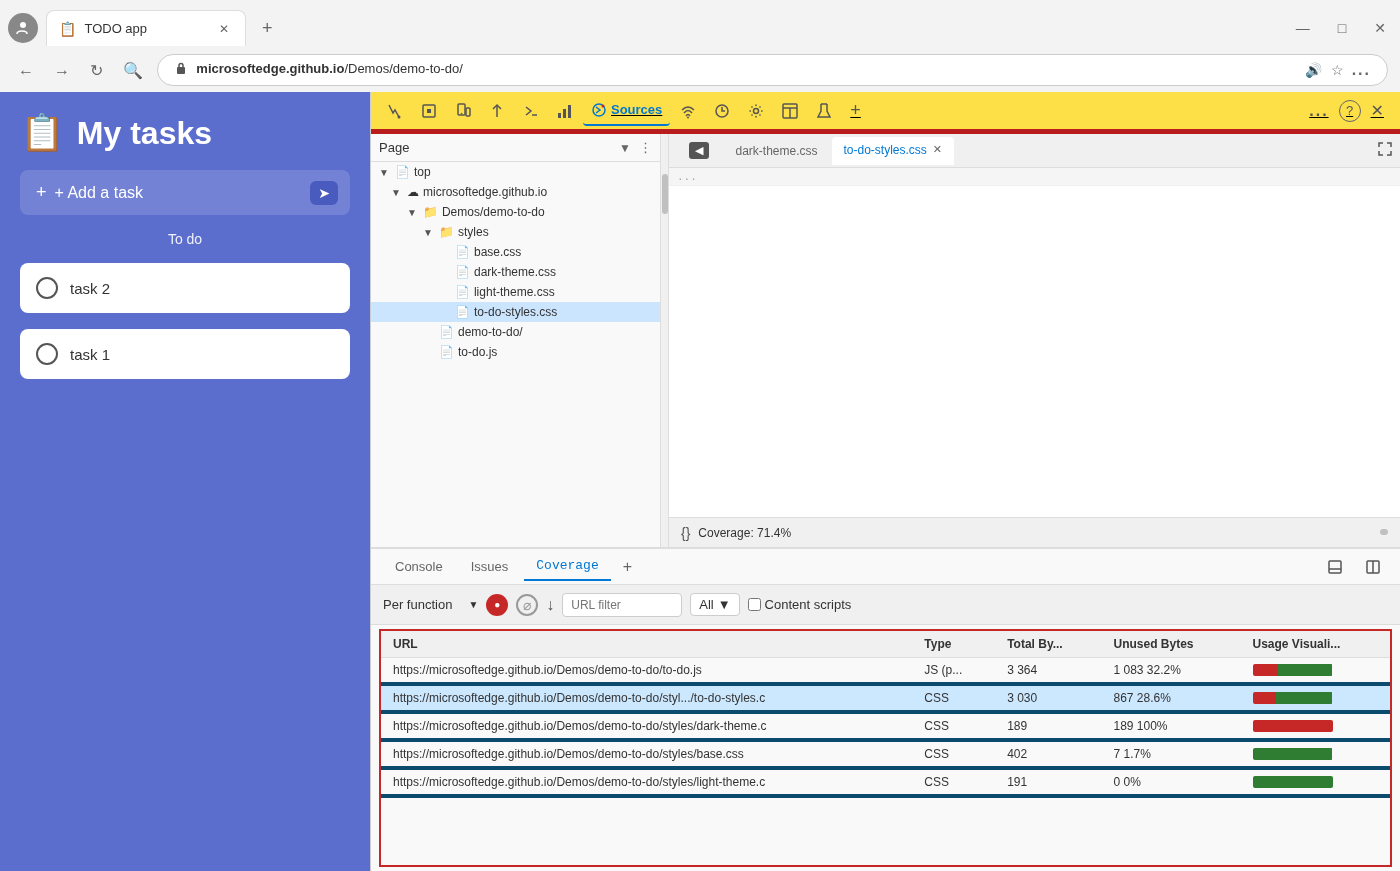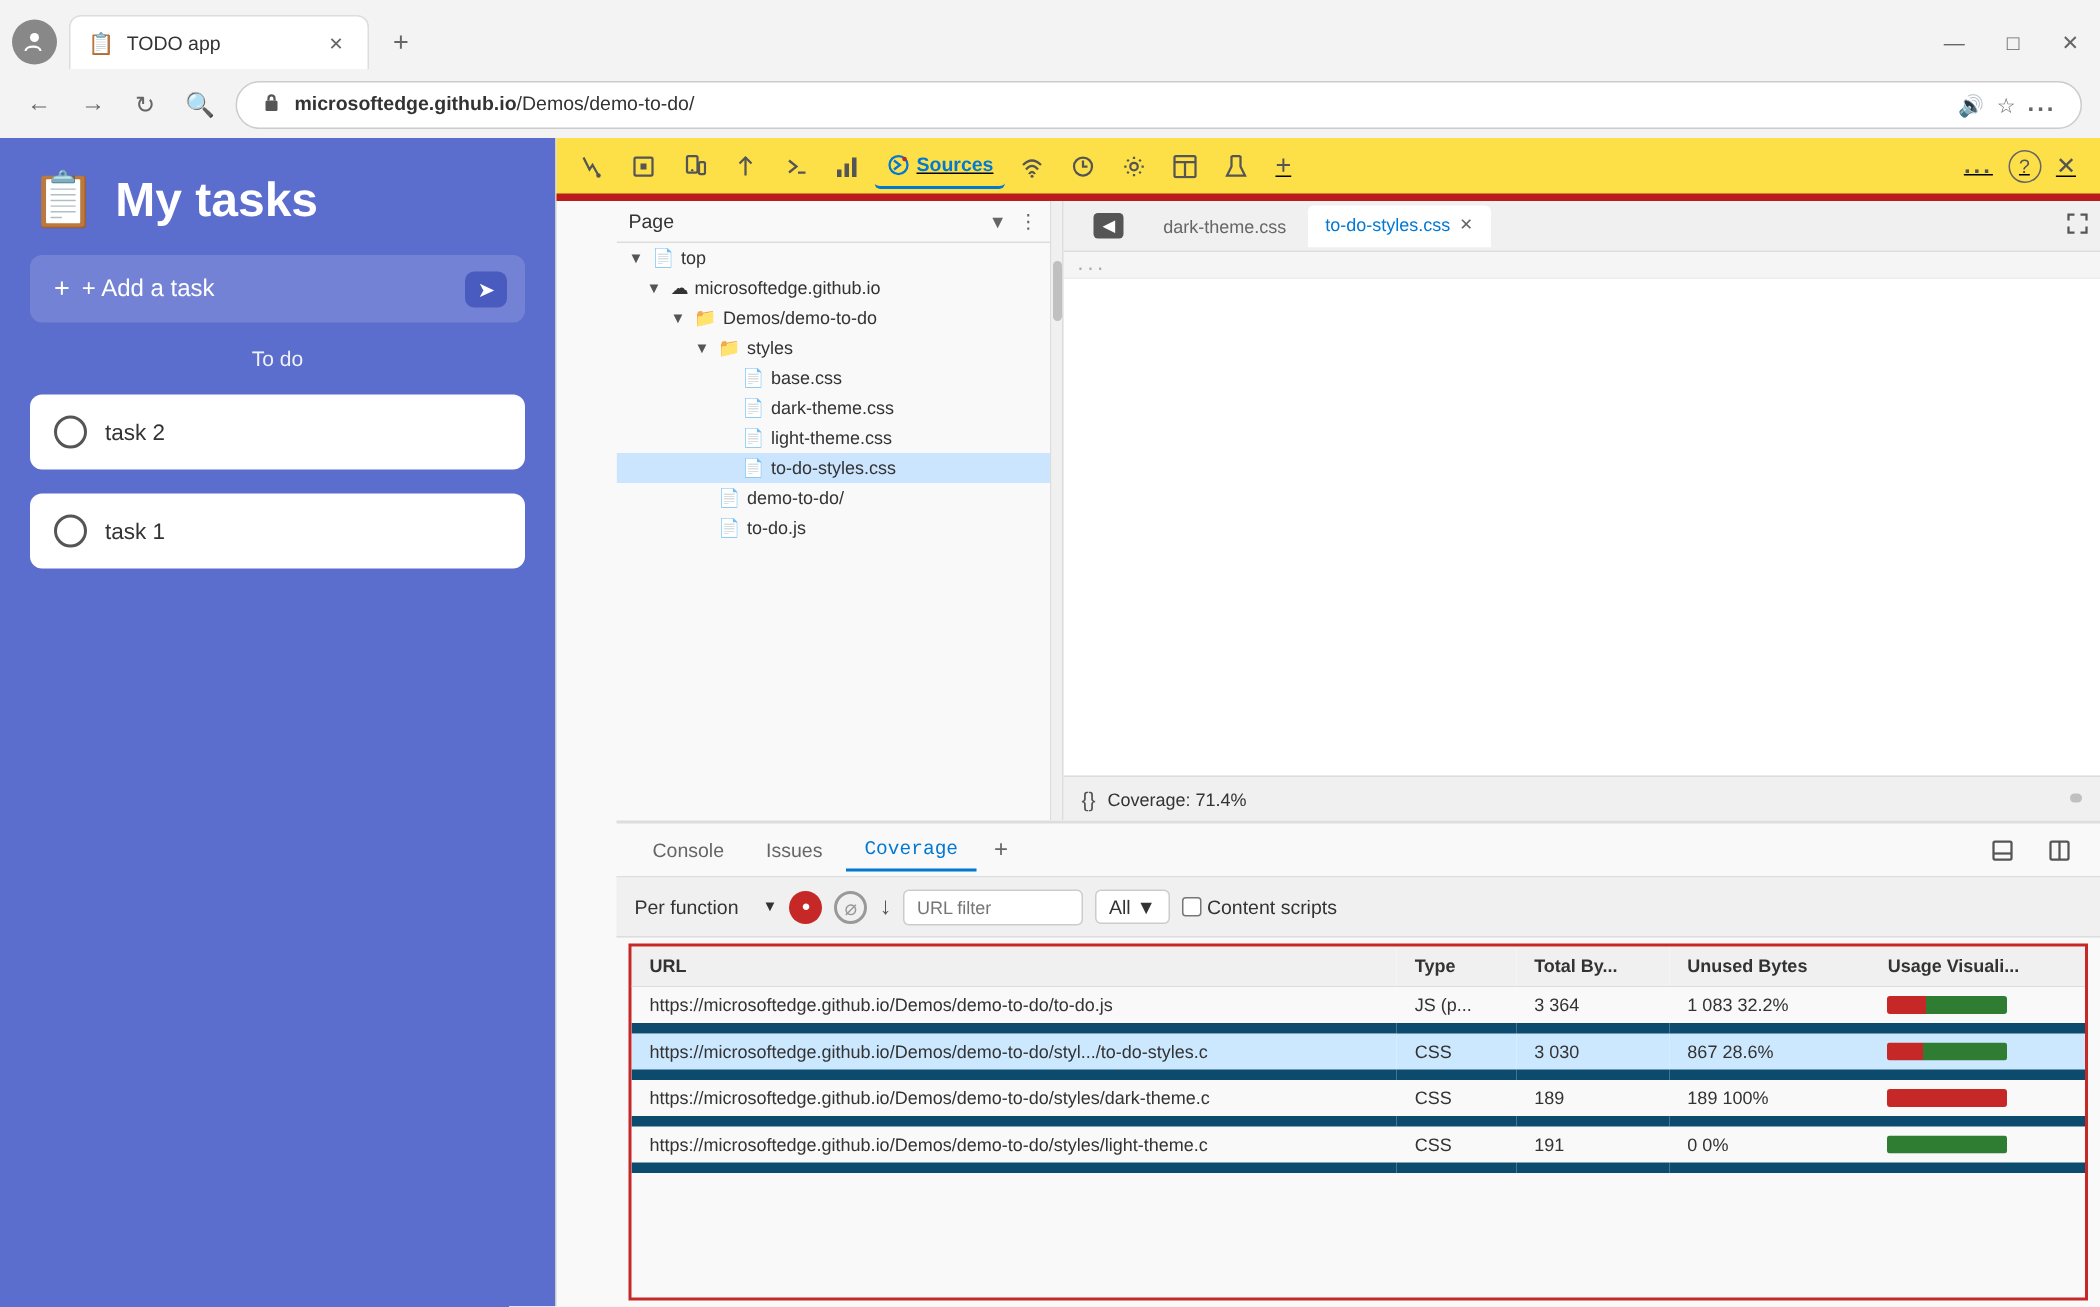--- a/index.html
+++ b/index.html
@@ -93,21 +93,21 @@
     .clear-btn { width: 22px; height: 22px; border-radius: 50%; border: 2px solid #999; display: flex; align-items: center; justify-content: center; color: #999; font-size: 14px; cursor: pointer; }
     .download-btn { font-size: 16px; color: #555; cursor: pointer; }
     .url-filter { border: 1px solid #ccc; border-radius: 4px; padding: 4px 8px; font-size: 12px; width: 120px; }
     .all-dropdown { display: flex; align-items: center; gap: 4px; font-size: 13px; color: #333; cursor: pointer; border: 1px solid #ccc; border-radius: 4px; padding: 3px 8px; background: white; }
     .checkbox-label { display: flex; align-items: center; gap: 4px; font-size: 13px; color: #333; }
 
     
     .coverage-table-wrapper { flex: 1; overflow: auto; border: 2px solid #c62828; margin: 4px 8px; }
     .coverage-table { width: 100%; border-collapse: collapse; font-size: 12px; }
     .coverage-table th { background: #f0f0f0; padding: 6px 12px; text-align: left; border-bottom: 1px solid #ddd; color: #333; font-weight: 600; white-space: nowrap; position: sticky; top: 0; }
-    .coverage-table td { padding: 5px 12px; border-bottom: 7px solid #0c4a6e; color: #333; white-space: nowrap; }
+    .coverage-table td { padding: 5px 12px; border-bottom: 4px solid #0c4a6e; color: #333; white-space: nowrap; }
     .coverage-table tr.highlighted { background: #cce8ff; }
     .url-cell { color: #0078d4; cursor: pointer; max-width: 520px; overflow: hidden; text-overflow: ellipsis; }
     .usage-bar { display: flex; height: 12px; border-radius: 2px; overflow: hidden; width: 80px; }
     .status-bar { padding: 6px 12px; font-size: 12px; color: #333; background: #f0f0f0; border-top: 1px solid #ddd; }
   </style>
 </head>
 <body>
 
 <div class="browser-chrome">
 
@@ -259,21 +259,21 @@
             </svg>
         </button>
         <button class="devtools-icon-btn" style="font-size:18px;color:#555">+</button>
         <div class="devtools-toolbar-right">
           <button class="devtools-icon-btn" style="font-size:16px;font-weight:700;letter-spacing:2px;color:#555">...</button>
           <button class="devtools-icon-btn" style="border:1.5px solid #666;border-radius:50%;width:22px;height:22px;display:flex;align-items:center;justify-content:center;font-size:13px">?</button>
           <button class="devtools-icon-btn" style="font-size:16px">✕</button>
         </div>
       </div>
 
-      <div class="devtools-content" style="flex:1;overflow:hidden;display:flex;flex-direction:column;padding-left:40px;">
+      <div class="devtools-content" style="flex:1;overflow:hidden;display:flex;flex-direction:column;">
 
         <div style="display:flex;flex:1;overflow:hidden;">
 
           <div class="file-tree">
             <div class="file-tree-header">
               <span class="file-tree-label">Page</span>
               <span class="file-tree-arrows">▼</span>
               <span style="margin-left:4px;color:#666;cursor:pointer">⋮</span>
             </div>
 
@@ -460,20 +460,32 @@
                   <td>CSS</td>
                   <td>189</td>
                   <td>189 100%</td>
                   <td>
                     <div class="usage-bar">
                       <div style="background:#c62828;width:100%;"></div>
                     </div>
                   </td>
                 </tr>
                 <tr>
+                  <td class="url-cell">https://microsoftedge.github.io/Demos/demo-to-do/styles/base.css</td>
+                  <td>CSS</td>
+                  <td>402</td>
+                  <td>7 1.7%</td>
+                  <td>
+                    <div class="usage-bar">
+                      <div style="background:#c62828;width:2%;"></div>
+                      <div style="background:#2e7d32;width:98%;"></div>
+                    </div>
+                  </td>
+                </tr>
+                <tr>
                   <td class="url-cell">https://microsoftedge.github.io/Demos/demo-to-do/styles/light-theme.c</td>
                   <td>CSS</td>
                   <td>191</td>
                   <td>0 0%</td>
                   <td>
                     <div class="usage-bar">
                       <div style="background:#2e7d32;width:100%;"></div>
                     </div>
                   </td>
                 </tr>

